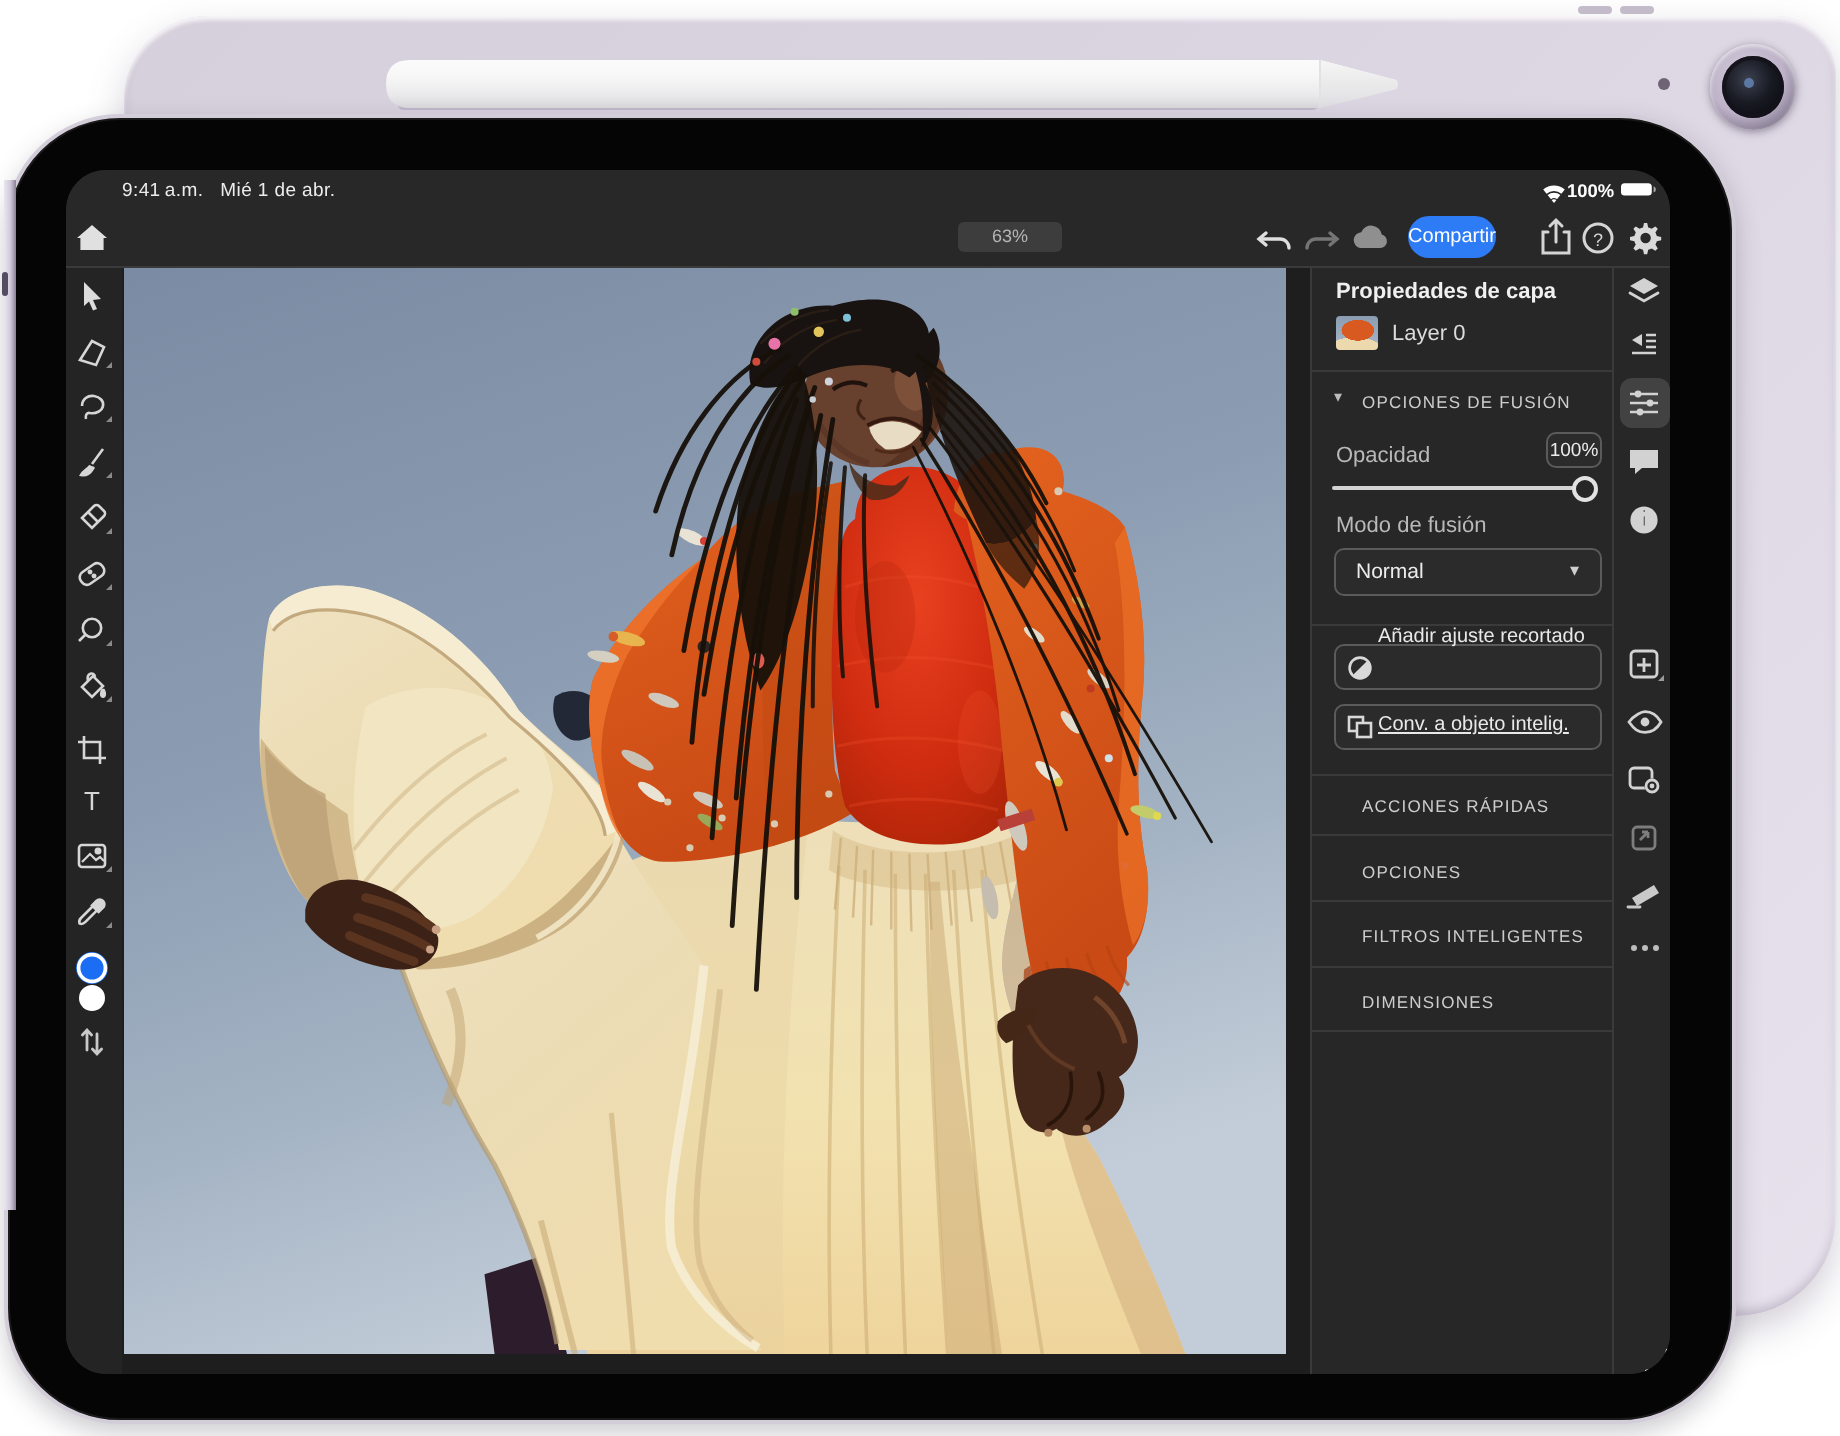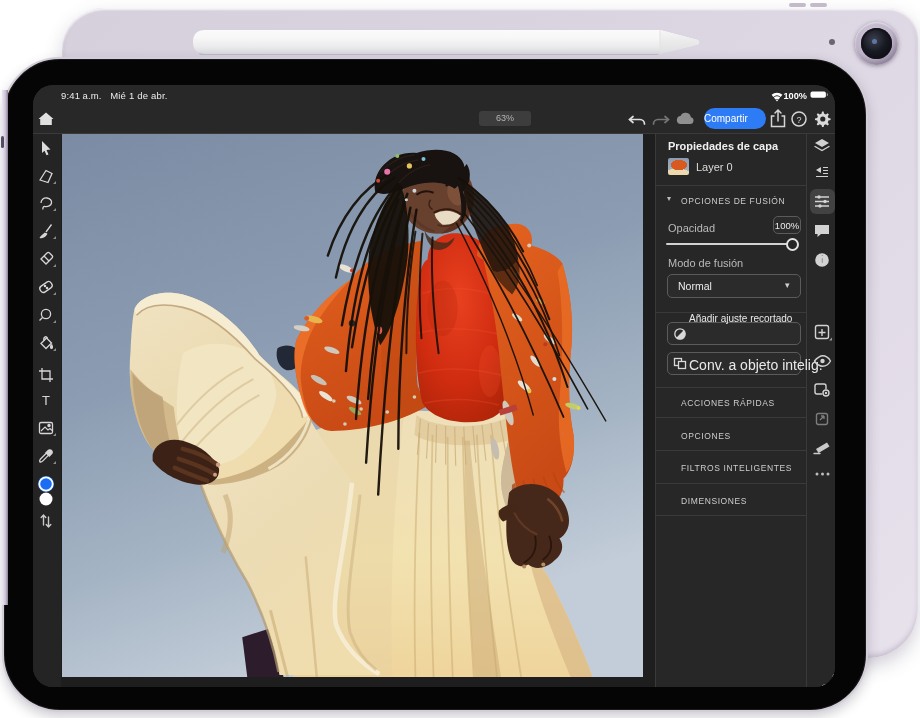--- a/index.html
+++ b/index.html
@@ -29,22 +29,22 @@
   #screen{left:33px;top:85px;width:802px;height:602px;border-radius:20px;
     background:#262626;overflow:hidden;}
   
   #screen .abs{position:absolute;}
   #statusL{left:8px;top:5px;font-size:9.5px;letter-spacing:.2px;color:#ececec;margin-left:20px;}
   #statusR{right:8px;top:4px;height:12px;}
   #topdiv{left:0;top:48px;width:802px;height:1px;background:#3a3a3a;}
   #ttl{left:32px;top:27px;width:700px;text-align:center;font-size:10px;color:#c9c9c9;}
   #zoombadge{left:446px;top:26px;width:52px;height:15px;background:#3d3d3d;border-radius:3px;
      color:#b5b5b5;font-size:9px;text-align:center;line-height:15px;}
-  #sharebtn{left:671px;top:23px;width:62px;height:21px;border-radius:11px;background:#2e7bf6;
-     color:#fff;font-size:10px;line-height:21px;}
+  #sharebtn{left:671px;top:23px;width:44px;height:21px;border-radius:11px;background:#2e7bf6;
+     color:#fff;font-size:10px;text-align:center;line-height:21px;}
   
   #rpanel{left:622px;top:48px;width:1px;height:554px;background:#3a3a3a;}
   #rstrip{left:773px;top:48px;width:1px;height:554px;background:#3a3a3a;}
   .ptxt{color:#c9c9c9;font-size:11px;}
   .phead{color:#cdcdcd;font-size:8.5px;letter-spacing:.6px;}
   .pdiv{background:#3a3a3a;height:1px;left:623px;width:150px;}
   .pbox{border:1px solid #5b5b5b;border-radius:5px;background:#2b2b2b;box-sizing:border-box;}
 </style>
 </head>
 <body>
@@ -333,21 +333,21 @@
   <div class="abs" style="left:633px;top:158px;width:124px;height:2px;background:#d2d2d2;border-radius:1px;"></div>
   <div class="abs" style="left:753px;top:153px;width:13px;height:13px;border-radius:50%;border:2.2px solid #e2e2e2;background:#262626;box-sizing:border-box;"></div>
   <div class="abs ptxt" style="left:635px;top:172px;color:#b9b9b9;text-align:right;">Modo de fusión</div>
   <div class="abs pbox" style="left:634px;top:189px;width:134px;height:24px;"></div>
   <div class="abs" style="left:645px;top:195px;color:#ececec;font-size:10.5px;">Normal</div>
   <div class="abs" style="left:752px;top:195px;color:#cfcfcf;font-size:9px;">▾</div>
   <div class="abs pdiv" style="top:227px;"></div>
   <div class="abs pbox" style="left:634px;top:237px;width:134px;height:23px;"></div>
   <div class="abs" style="left:656px;top:228px;color:#e9e9e9;font-size:10px;">Añadir ajuste recortado</div>
   <div class="abs pbox" style="left:634px;top:267px;width:134px;height:23px;"></div>
-  <div class="abs" style="left:656px;top:272px;color:#e9e9e9;font-size:14px;">Conv. a objeto intelig.</div>
+  <div class="abs" style="left:656px;top:272px;color:#e9e9e9;font-size:10px;text-decoration:underline;">Conv. a objeto intelig.</div>
   <div class="abs pdiv" style="top:302px;"></div>
   <div class="abs phead" style="left:648px;top:313px;">ACCIONES RÁPIDAS</div>
   <div class="abs pdiv" style="top:332px;"></div>
   <div class="abs phead" style="left:648px;top:346px;">OPCIONES</div>
   <div class="abs pdiv" style="top:365px;"></div>
   <div class="abs phead" style="left:648px;top:378px;">FILTROS INTELIGENTES</div>
   <div class="abs pdiv" style="top:398px;"></div>
   <div class="abs phead" style="left:648px;top:411px;text-align:right;">DIMENSIONES</div>
   <div class="abs pdiv" style="top:430px;"></div>
 

